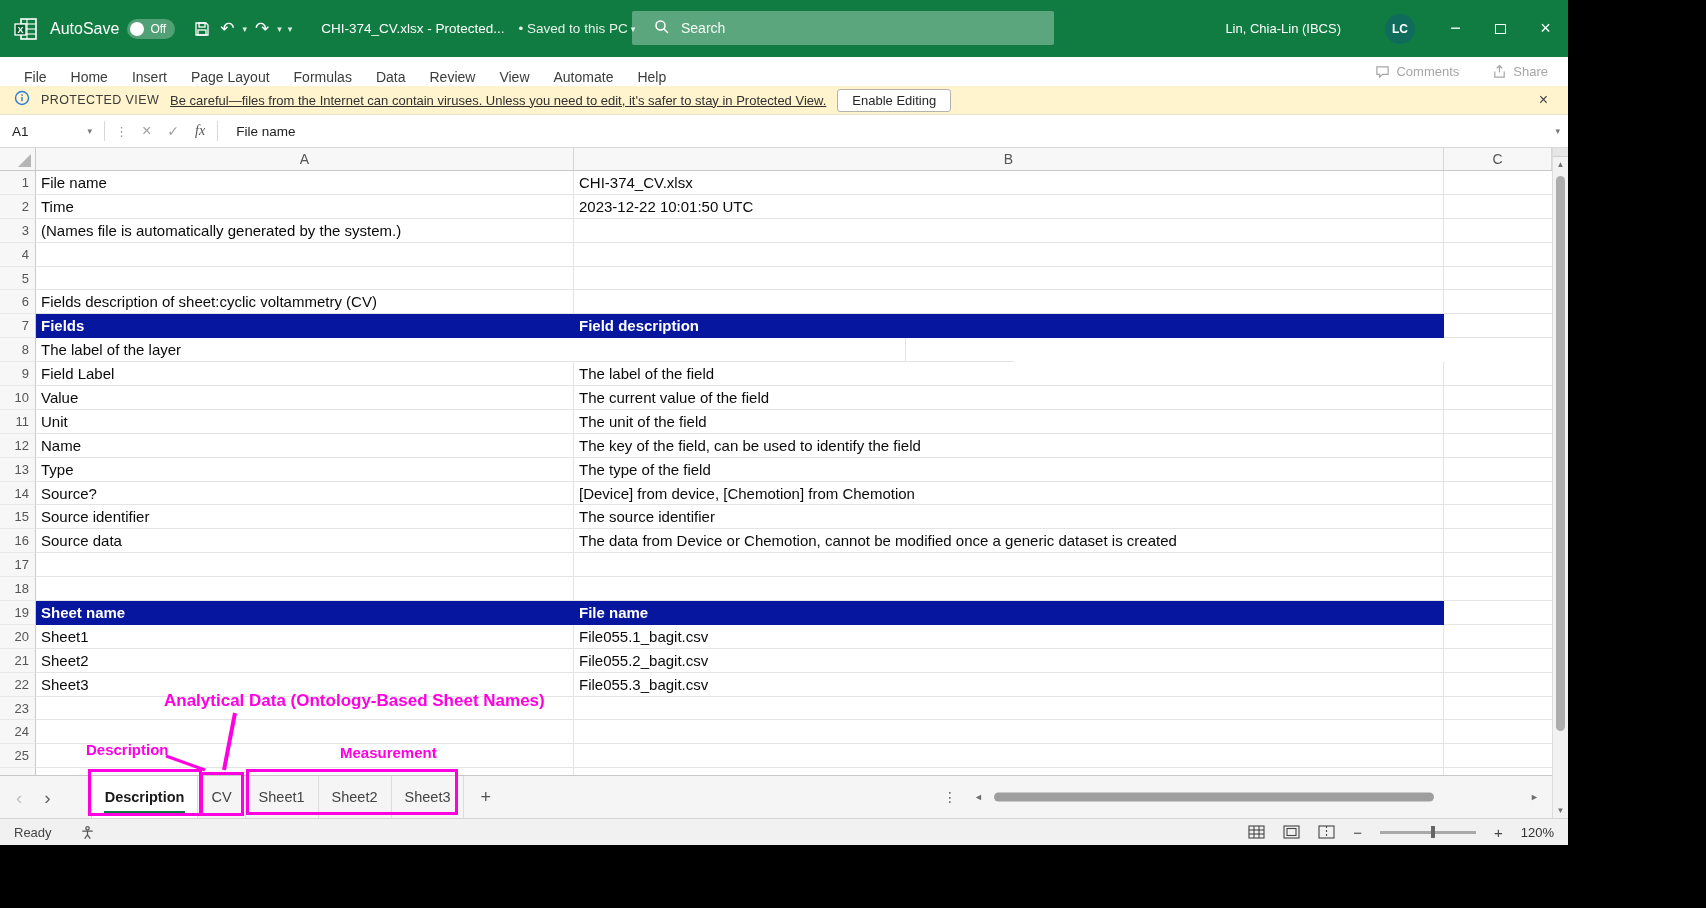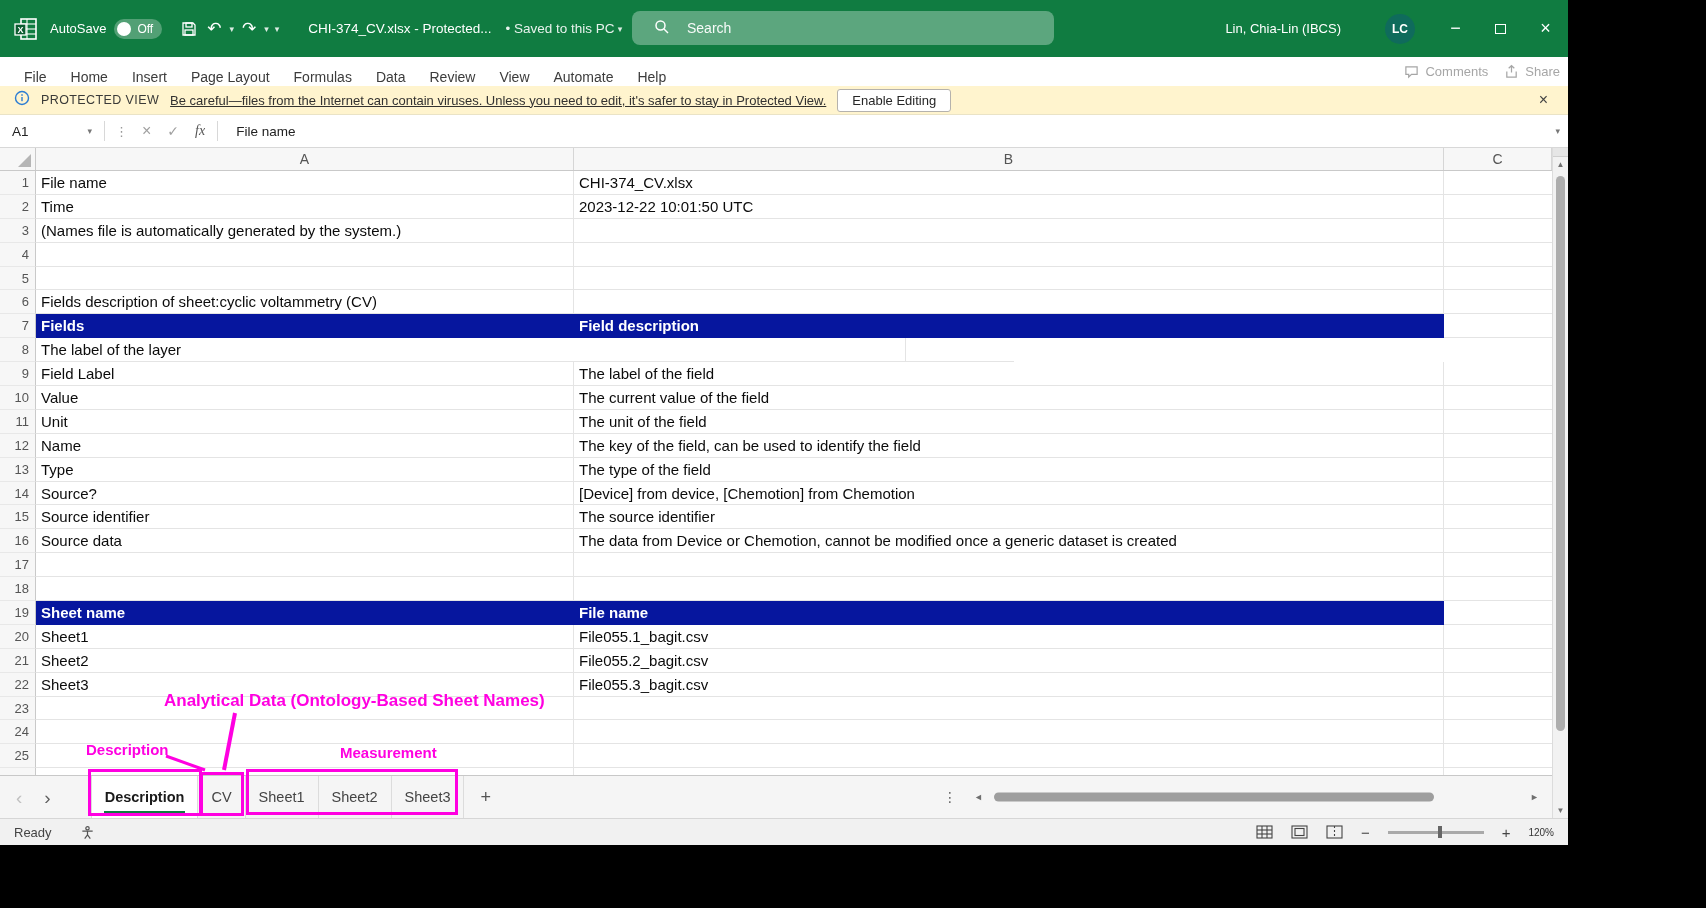--- a/index.html
+++ b/index.html
@@ -7,41 +7,41 @@
   body { background:#000; font-family:"Liberation Sans","DejaVu Sans",sans-serif; }
   :root {
     --accent:#107C41; --navy:#06169E; --magenta:#FF00E1; --protected-bg:#FFF4CE;
   }
   .screen { position:relative; width:1706px; height:908px; background:#000; overflow:hidden; }
   .window { position:absolute; left:0; top:0; width:1568px; height:845px; background:#fff; overflow:hidden; }
 
   
   .titlebar { height:57px; background:var(--accent); display:flex; align-items:center; color:#fff; padding-left:12px; position:relative; }
   .excel-logo { width:28px; height:28px; display:flex; align-items:center; justify-content:center; margin-right:10px; }
-  .tb-autosave-label { font-size:13px; margin-right:8px; }
+  .tb-autosave-label { font-size:16px; margin-right:8px; }
   .autosave-pill { height:20px; border-radius:10px; background:rgba(255,255,255,.28); display:flex; align-items:center; padding:0 9px 0 3px; gap:6px; margin-right:14px; }
   .pill-dot { width:14px; height:14px; border-radius:50%; background:#fff; }
   .pill-text { font-size:12px; color:#fff; }
   .tb-btn { margin:0 5px; display:flex; align-items:center; }
   .tb-btn.glyph { font-size:17px; line-height:1; }
   .tb-chev { font-size:9px; color:rgba(255,255,255,.85); margin:0 3px; }
   .tb-title { margin-left:26px; display:flex; align-items:center; font-size:13.5px; white-space:nowrap; }
   .tb-saved { margin-left:14px; opacity:.9;text-align:right; }
-  .searchbox { position:absolute; left:632px; top:11px; width:422px; height:34px; background:rgba(255,255,255,.32); border-radius:8px; display:flex; align-items:center; padding-left:22px; gap:18px; }
+  .searchbox { position:absolute; left:632px; top:11px; width:422px; height:34px; background:rgba(255,255,255,.32); border-radius:2px; display:flex; align-items:center; padding-left:22px; gap:12px; }
   .search-text { font-size:14px; color:rgba(255,255,255,.95); }
   .tb-right { position:absolute; right:0; top:0; height:57px; display:flex; align-items:center; }
   .tb-user { font-size:13px; margin-right:12px; white-space:nowrap; }
   .avatar { width:30px; height:30px; border-radius:50%; background:#0F6B5C; display:flex; align-items:center; justify-content:center; font-size:12px; font-weight:bold; margin-right:18px;margin-left:32px; }
   .winbtn { width:45px; height:57px; display:flex; align-items:center; justify-content:center; font-size:18px; color:#fff; }
   .maxbox { width:11px; height:10px; border:1.5px solid #fff; display:inline-block; }
 
   
   .menubar { height:29px; background:#fff; display:flex; align-items:center; padding-left:12px; }
   .menu-item { font-size:14px; color:#3C3C3C; padding:0 12px; height:29px; display:inline-flex; align-items:center;margin-top:10px; }
-  .menu-right { margin-left:auto; display:flex; align-items:center; gap:0; margin-right:0; }
+  .menu-right { margin-left:auto; display:flex; align-items:center; gap:17px; margin-right:12px; }
   .mr-item { display:flex; align-items:center; gap:6px; font-size:13px; color:#A6A6A6; padding:0 8px; }
 
   
   .protectedbar { height:29px; background:var(--protected-bg); display:flex; align-items:center; gap:11px; padding-left:14px; border-bottom:1px solid #EAE3C6; }
   .pv-badge { font-size:12.5px; color:#3A3A38; letter-spacing:.4px; }
   .pv-msg { font-size:13px; color:#323130; text-decoration:underline; }
   .pv-btn { font-size:13px; padding:3px 14px; background:#fff; border:1px solid #B5B2AD; border-radius:3px; color:#262626; font-family:inherit; }
   .pv-close { margin-left:auto; margin-right:20px; color:#444; font-size:16px; }
 
   
@@ -94,21 +94,21 @@
 
   
   .statusbar { width:1568px; height:27px; background:#F1F1F1; border-top:1px solid #D6D6D6; display:flex; align-items:center; padding:0 14px; font-size:13px; color:#444; }
   .sb-ready { margin-right:28px; }
   .sb-access { display:flex; align-items:center; }
   .sb-right { margin-left:auto; display:flex; align-items:center; gap:18px; }
   .view-ic { display:flex; align-items:center; }
   .zoom-minus,.zoom-plus { font-size:15px; color:#444; }
   .zoom-slider { width:96px; height:3px; background:#A9A9A9; position:relative; }
   .zoom-thumb { position:absolute; left:55%; top:50%; transform:translate(-50%,-50%); width:4px; height:12px; background:#666; }
-  .zoom-label { font-size:10px; color:#333; }
+  .zoom-label { font-size:13px; color:#333; }
 
   
   .annotations { position:absolute; inset:0; pointer-events:none; z-index:40; }
   .ann-svg { position:absolute; left:0; top:0; }
   .ann-svg line { stroke:var(--magenta); }
   .lw4 { stroke-width:4; } .lw3 { stroke-width:3; }
   .ann-label { position:absolute; color:var(--magenta); font-weight:bold; white-space:nowrap; }
   .ann-heading { left:164px; top:691px; font-size:17px; }
   .ann-desc { left:86px; top:741px; font-size:15px; }
   .ann-meas { left:340px; top:744px; font-size:15px; }

